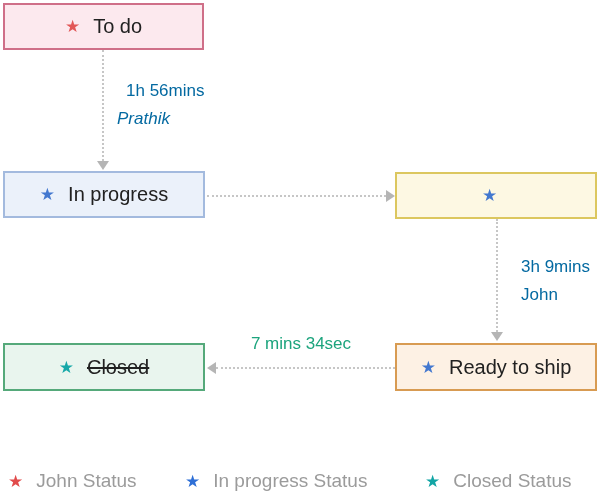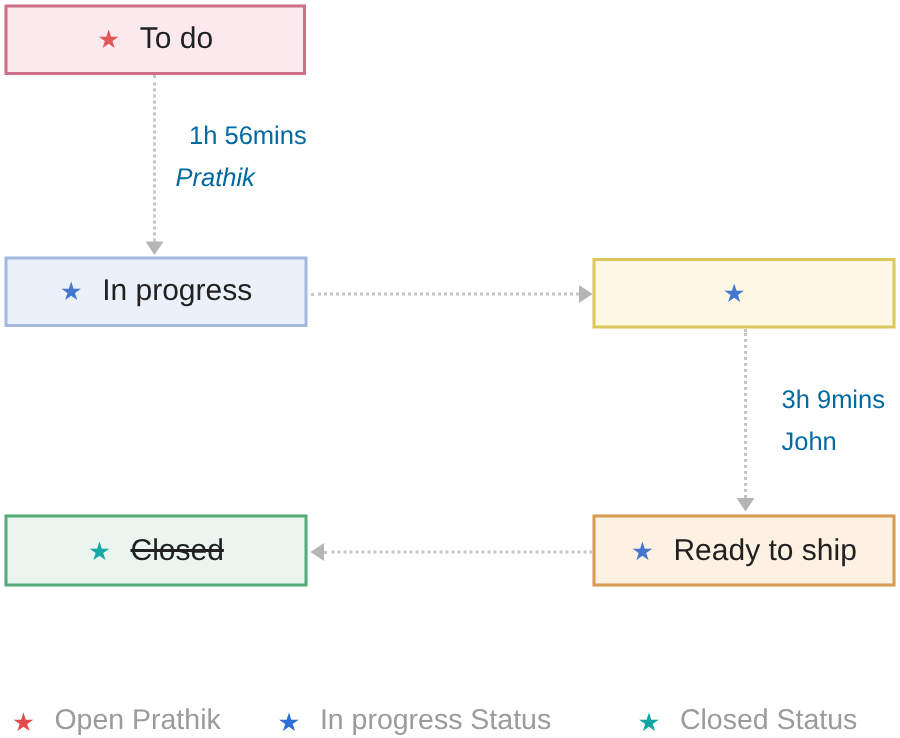--- a/index.html
+++ b/index.html
@@ -80,24 +80,25 @@
   <div class="hline" style="left:207px;top:195px;width:179px;"></div>
   <div class="arrow arrow-right" style="left:386px;top:190px;"></div>
 
   <div class="vline" style="left:496px;top:219px;height:113px;"></div>
   <div class="arrow arrow-down" style="left:491px;top:332px;"></div>
   <div class="elabel" style="left:521px;top:257px;">3h 9mins</div>
   <div class="elabel" style="left:521px;top:285px;">John</div>
 
   <div class="hline" style="left:216px;top:367px;width:179px;"></div>
   <div class="arrow arrow-left" style="left:207px;top:362px;"></div>
+  <div class="elabel center dur-teal" style="left:207px;top:334px;width:188px;">7 mins 34sec</div>
 
   <div class="legend-item" style="left:8px;">
     <span class="star lstar-open">★</span>
-    <span>Open Prathik</span>
+    <span>John Status</span>
   </div>
   <div class="legend-item" style="left:185px;">
     <span class="star lstar-inprogress">★</span>
     <span>In progress Status</span>
   </div>
   <div class="legend-item" style="left:425px;">
     <span class="star lstar-closed">★</span>
     <span>Closed Status</span>
   </div>
 

